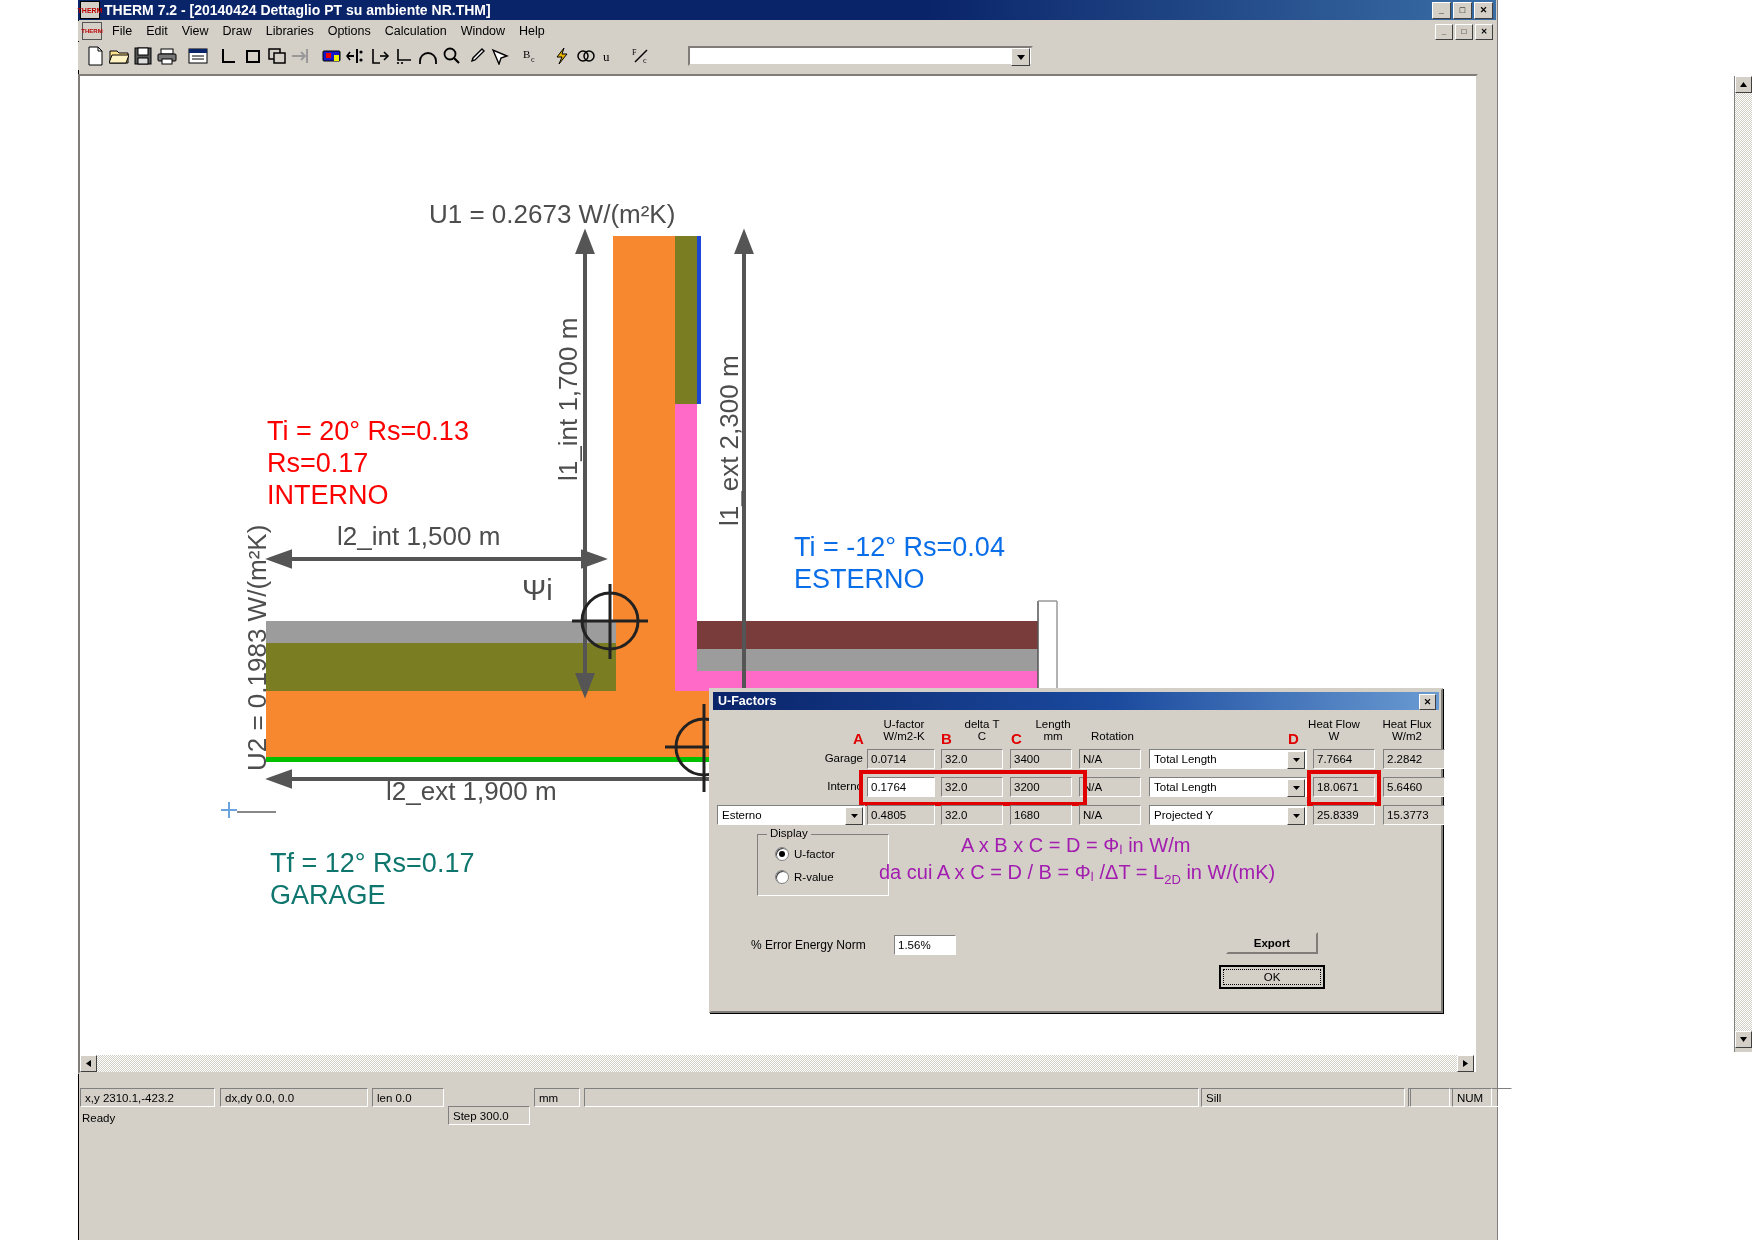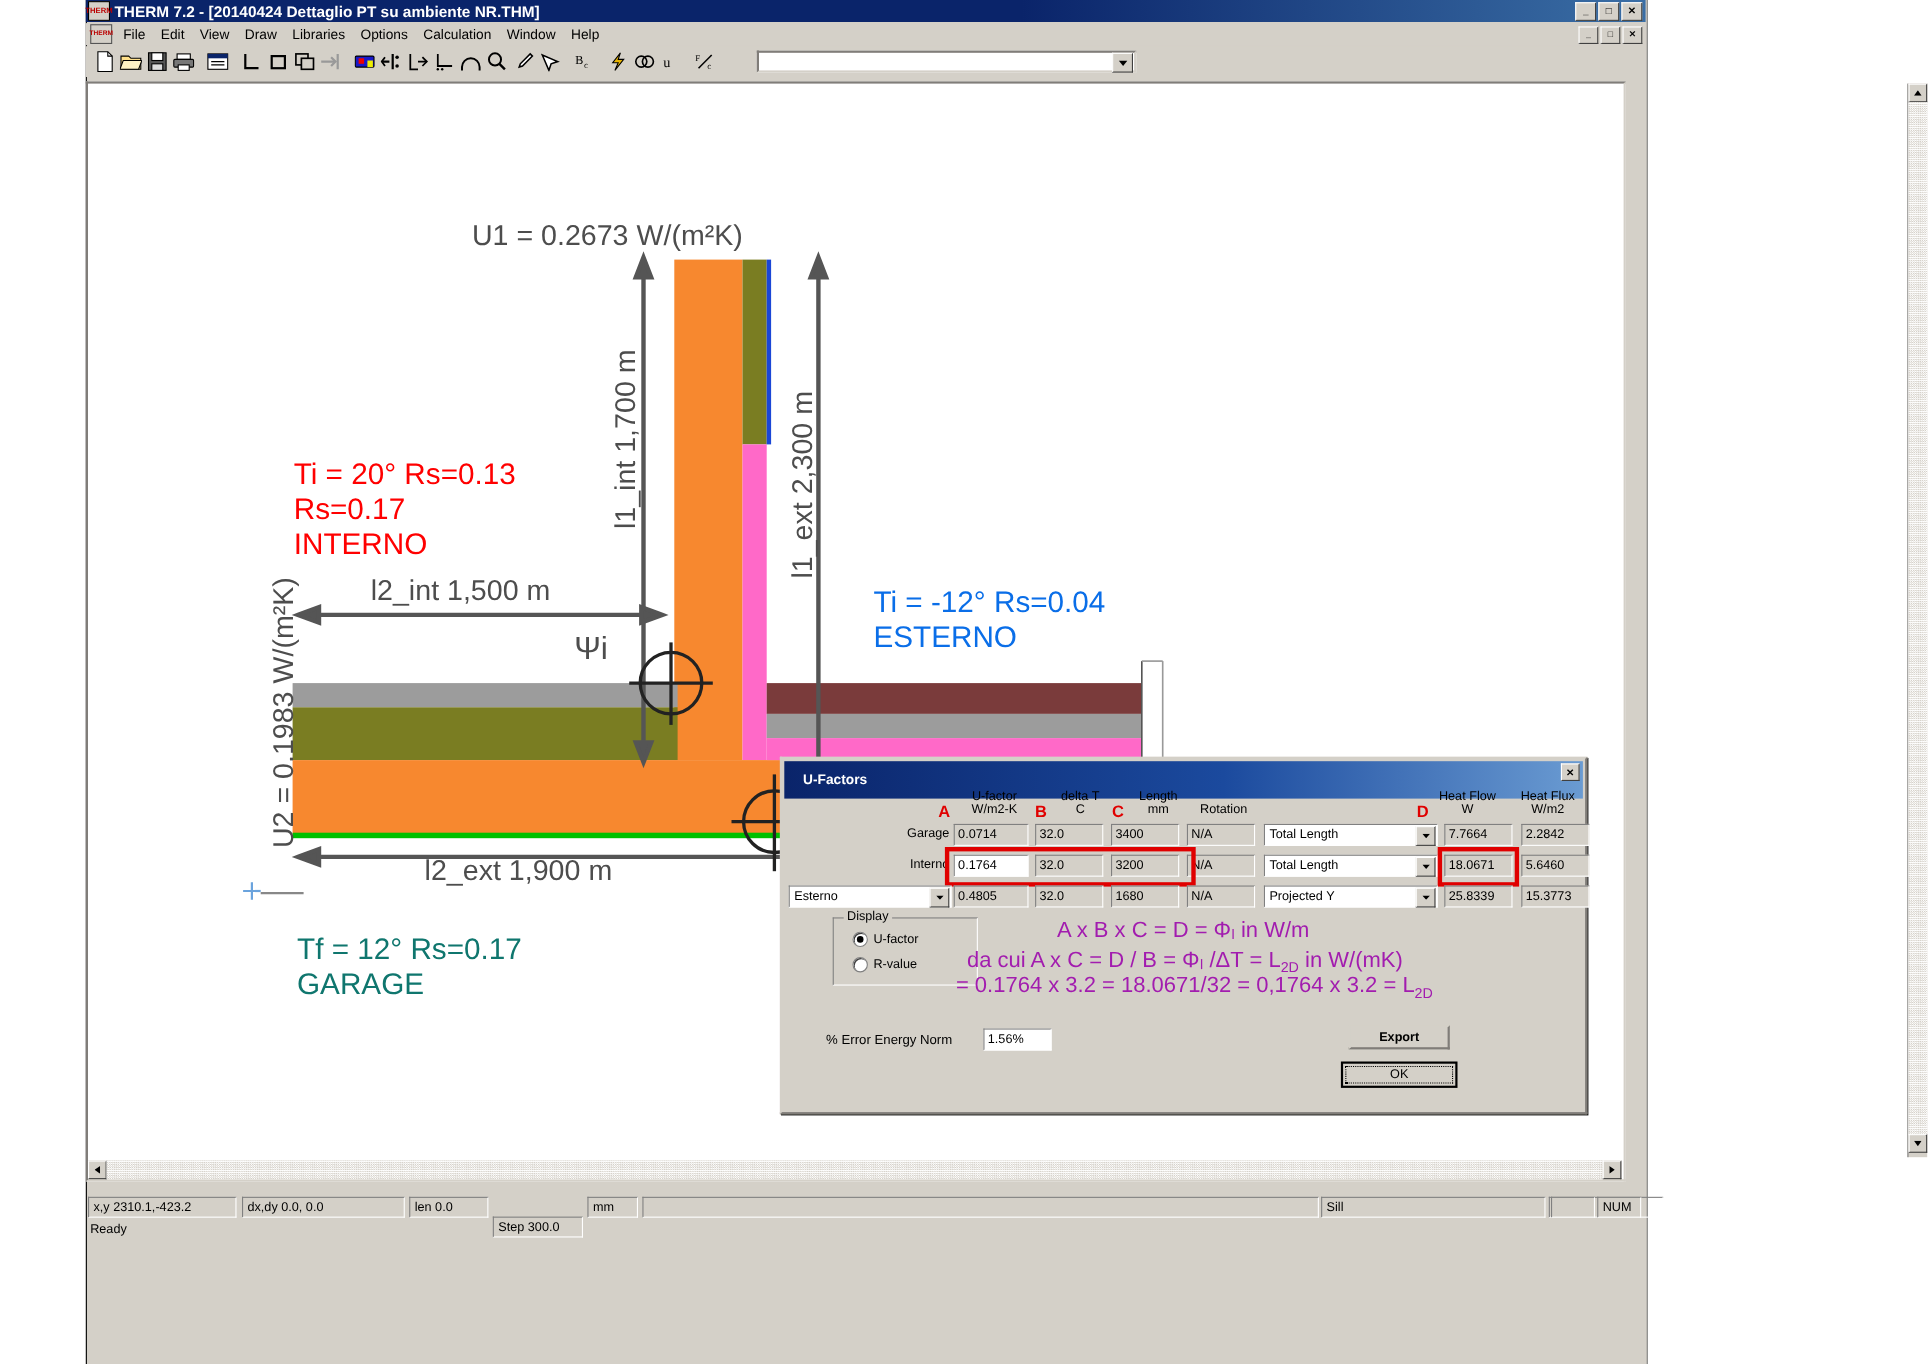--- a/index.html
+++ b/index.html
@@ -67,23 +67,23 @@
   .lbl{position:absolute;white-space:pre;font-family:"Liberation Sans",sans-serif;}
   .lbl-grey{color:#4d4d4d;font-size:26px;}
   .lbl-red{color:#ff0000;font-size:27px;}
   .lbl-blue{color:#0a6ee8;font-size:27px;}
   .lbl-green{color:#0f766e;font-size:27px;}
   .vert{transform-origin:0 0;}
 
   
   .dlg{position:absolute;left:709px;top:688px;width:734px;height:325px;background:#d4d0c8;
      border:2px outset #d4d0c8;box-shadow:1px 1px 0 #000;box-sizing:border-box;}
-  .dlg-title{height:34px;margin:2px 2px 0 2px;
+  .dlg-title{height:18px;margin:2px 2px 0 2px;
      background:linear-gradient(90deg,#0a246a 0%,#1b4a9e 55%,#6a9bd2 100%);
-     color:#fff;font-size:12.5px;font-weight:bold;display:flex;align-items:center;padding-left:17px;box-sizing:border-box;}
+     color:#fff;font-size:12.5px;font-weight:bold;display:flex;align-items:center;padding-left:5px;box-sizing:border-box;}
   .dlg-close{position:absolute;right:5px;top:4px;width:15px;height:14px;background:#d4d0c8;
      border:1px solid #fff;border-right-color:#404040;border-bottom-color:#404040;
      font-size:9px;font-weight:bold;display:flex;align-items:center;justify-content:center;line-height:1;}
   .ufgrid{position:absolute;left:6px;top:24px;width:720px;}
   .hdr{position:absolute;font-size:11.5px;color:#000;text-align:center;line-height:12px;}
   .abc{position:absolute;font-size:15px;color:#e00000;font-weight:bold;}
   .rowlabel{position:absolute;font-size:11.5px;color:#000;text-align:right;}
   .fld{position:absolute;height:20px;background:#d4d0c8;border:1px solid #808080;border-right-color:#fff;
      border-bottom-color:#fff;box-sizing:border-box;font-size:11.5px;color:#000;
      display:flex;align-items:center;padding-left:3px;}
@@ -540,23 +540,20 @@
     </div>
     <div class="radio" style="left:64px;top:180px;">
       <span class="rdot"></span>
       <span>R-value</span>
     </div>
 
     <div class="formula" style="left:250px;top:141px;">A x B x C = D = Φₗ in W/m</div>
     <div class="formula" style="left:168px;top:168px;">
       <span>da cui A x C = D / B = Φₗ /ΔT = L</span><sub>2D</sub><span>  in W/(mK)</span>
     </div>
-    <div class="formula" style="left:158px;top:195px;">
-      <span>= 0.1764 x 3.2 = 18.0671/32 = 0,1764 x 3.2 = L</span><sub>2D</sub>
-    </div>
 
     <div class="hdr" style="left:40px;top:249px;width:140px;text-align:left;font-size:12px;">% Error Energy Norm</div>
     <div class="fld fldw" style="left:183px;top:245px;width:62px;">1.56%</div>
 
     <div class="btn" style="left:515px;top:242px;width:92px;height:22px;font-weight:bold;">Export</div>
     <div class="btn def" style="left:508px;top:275px;width:106px;height:24px;">
       <span class="inner">OK</span>
     </div>
   </div>
 

